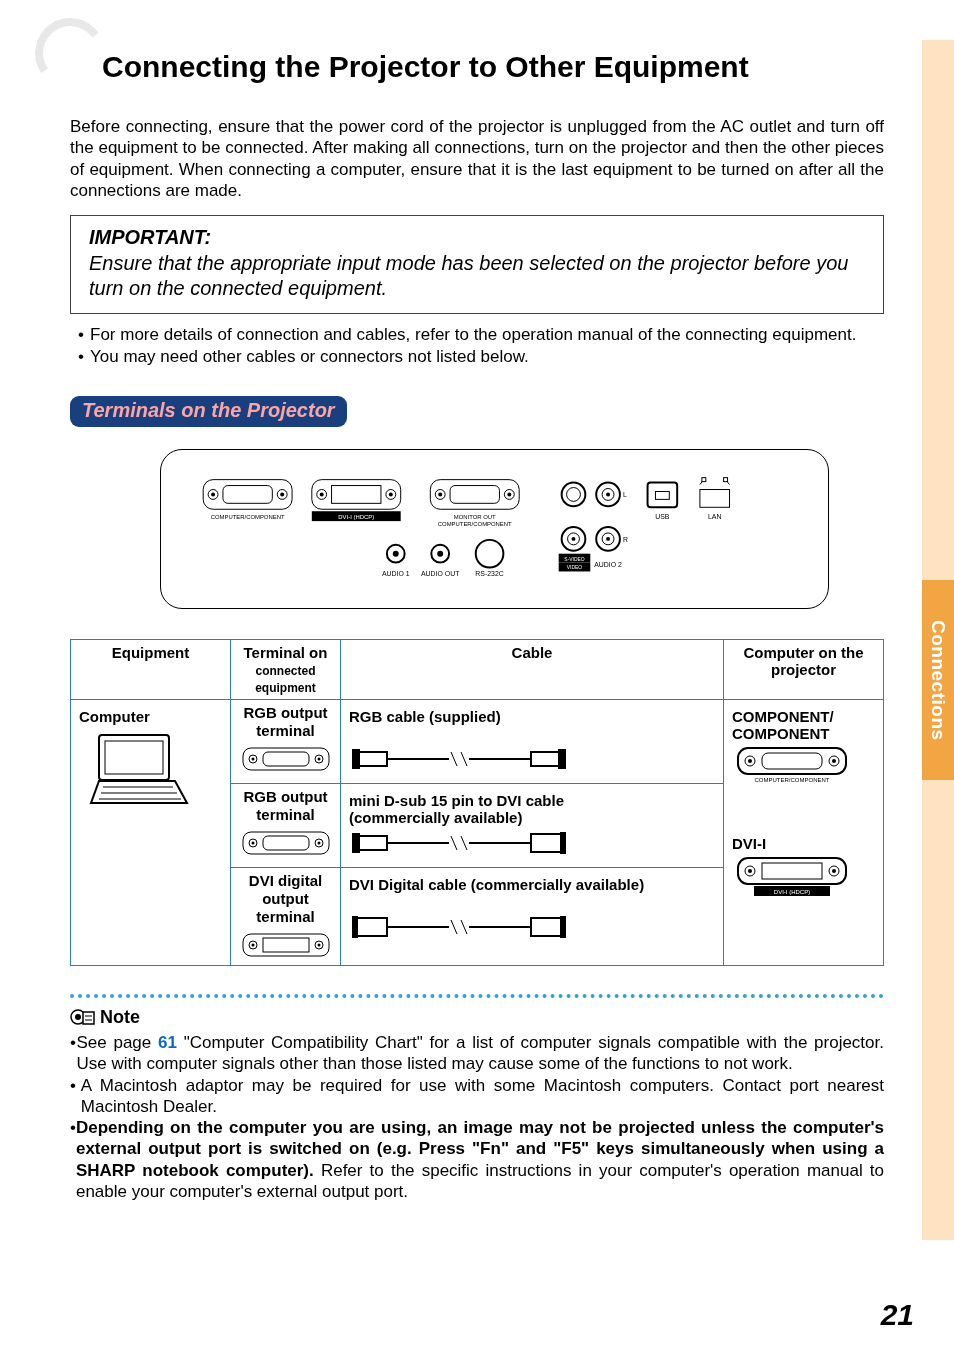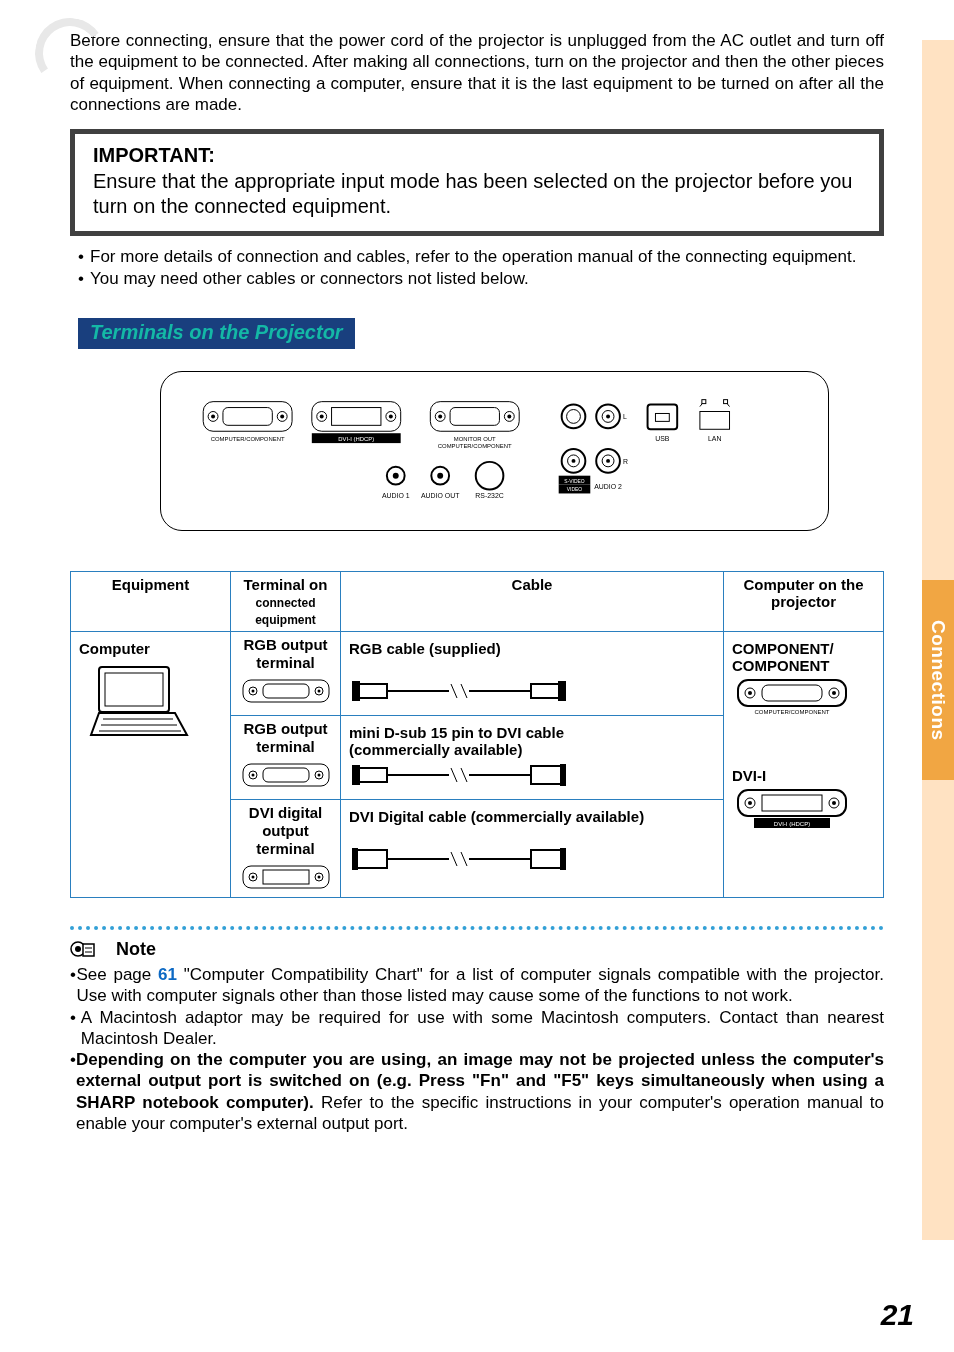--- a/index.html
+++ b/index.html
@@ -8,46 +8,46 @@
   .right-tab { position: absolute; top: 580px; right: 0; width: 32px; height: 200px; background: #f1a643; border-radius: 0; display: flex; align-items: center; justify-content: center; }
   .right-tab span { writing-mode: vertical-rl; color: #fff; font-weight: bold; font-size: 19px; letter-spacing: 0.5px; }
   .page-number { position: absolute; right: 40px; bottom: 20px; font-size: 30px; font-weight: bold; font-style: italic; }
 
   .content { padding: 30px 70px 0 70px; }
   .corner-swoosh { position:absolute; top:18px; left:35px; width:70px; height:70px; }
   .corner-swoosh .big { position:absolute; top:0; left:0; width:70px; height:70px; border-radius:50%; border:8px solid #e8e8e8; border-right-color:transparent; border-bottom-color:transparent; transform:rotate(10deg);}
   h1 { font-size: 30px; font-weight: bold; margin: 20px 0 32px 32px; }
   .intro { font-size: 17px; font-weight: normal; line-height: 1.25; text-align: justify; }
 
-  .important-box { border: 5px solid #404040; margin-top: 14px; padding: 10px 18px 12px 18px; }
+  .important-box { border: 1px solid #404040; margin-top: 14px; padding: 10px 18px 12px 18px; font-style: italic; }
   .important-box .imp-title { font-weight: bold; font-size: 20px; }
   .important-box .imp-body { font-size: 20px; line-height: 1.25; margin-top: 2px; }
 
   .bullets { margin-top: 10px; font-size: 17px; line-height: 1.3; padding-left: 8px; }
   .bullets .row { display: flex; }
   .bullets .row .dot { width: 12px; }
 
-  .section-bar { background: #000; background: linear-gradient(to bottom, #1e63a6, #0d3f78); font-style: italic; color: #14b8a6; font-weight: bold; font-size: 20px; padding: 3px 12px 5px 12px; display: inline-block; margin-top: 28px; margin-left: 8px; }
+  .section-bar { background: #000; background: linear-gradient(to bottom, #1e63a6, #0d3f78); font-style: italic; color: #fca5a5; font-weight: bold; font-size: 20px; padding: 3px 12px 5px 12px; display: inline-block; margin-top: 28px; margin-left: 0; border-radius: 9px; }
   
   .section-bar { background: #193f7e; }
 
   .panel-outer { border: 1px solid #000; border-radius: 22px; border-top-left-radius: 22px; border-top-right-radius: 22px; border-bottom-left-radius:22px; border-bottom-right-radius:22px; margin: 22px 55px 0 90px; height: 160px; position: relative; }
 
-  .term-table { width: 100%; border-collapse: collapse; margin-top: 40px; table-layout: fixed; }
+  .term-table { width: 100%; border-collapse: collapse; margin-top: 30px; table-layout: fixed; }
   .term-table th, .term-table td { border: 1px solid #2a7fbf; padding: 4px 8px; font-size: 15px; vertical-align: top; text-align:center;}
   .term-table th { font-weight: bold; }
   .term-table td.left { text-align:left; padding-top:8px;}
   .col-eq { width: 160px;}
   .col-t1 { width: 110px;}
   .col-cab { width: auto;}
   .col-t2 { width: 160px;}
   .cell-strong { font-weight: bold; }
 
   .dashed-top { border-top: 4px dotted #33a0d6; margin-top: 28px; padding-top: 8px; }
-  .note-head { display: flex; align-items: center; gap: 20px; }
+  .note-head { display: flex; align-items: center; gap: 4px; }
   .note-title { font-weight: bold; font-size: 18px; }
   .note-list { margin-top: 4px; font-size: 17px; line-height: 1.25; }
   .note-list .nrow { display:flex; text-align: justify;}
   .note-list .nrow .nb { width:12px; }
   .blue { color: #0c69c4; font-weight: bold; }
 
   
   .panel-svg { position:absolute; top:0; left:0; width:100%; height:100%; }
   svg text { font-family: Arial, Helvetica, sans-serif; }
 </style>
@@ -57,20 +57,21 @@
 <div class="right-strip"></div>
 <div class="right-tab">
     <span>Connections</span>
   </div>
 <div class="page-number">21</div>
 
 <div class="content">
   <div class="corner-swoosh">
       <div class="big"></div>
     </div>
+  <h1>Connecting the Projector to Other Equipment</h1>
 
   <p class="intro">Before connecting, ensure that the power cord of the projector is unplugged from the AC outlet and turn off the equipment to be connected. After making all connections, turn on the projector and then the other pieces of equipment. When connecting a computer, ensure that it is the last equipment to be turned on after all the connections are made.</p>
 
   <div class="important-box">
     <div class="imp-title">IMPORTANT:</div>
     <div class="imp-body">Ensure that the appropriate input mode has been selected on the projector before you turn on the connected equipment.</div>
   </div>
 
   <div class="bullets">
     <div class="row">
@@ -307,21 +308,21 @@
         </svg>
       <span class="note-title">Note</span>
     </div>
     <div class="note-list">
       <div class="nrow">
           <div class="nb">•</div>
           <div><span>See page </span><span class="blue">61</span><span> "Computer Compatibility Chart" for a list of computer signals compatible with the projector. Use with computer signals other than those listed may cause some of the functions to not work.</span></div>
         </div>
       <div class="nrow">
           <div class="nb">•</div>
-          <div>A Macintosh adaptor may be required for use with some Macintosh computers. Contact than nearest Macintosh Dealer.</div>
+          <div>A Macintosh adaptor may be required for use with some Macintosh computers. Contact port nearest Macintosh Dealer.</div>
         </div>
       <div class="nrow">
           <div class="nb">•</div>
           <div><strong>Depending on the computer you are using, an image may not be projected unless the computer's external output port is switched on (e.g. Press "Fn" and "F5" keys simultaneously when using a SHARP notebook computer).</strong><span> Refer to the specific instructions in your computer's operation manual to enable your computer's external output port.</span></div>
         </div>
     </div>
   </div>
 
 </div>
 

